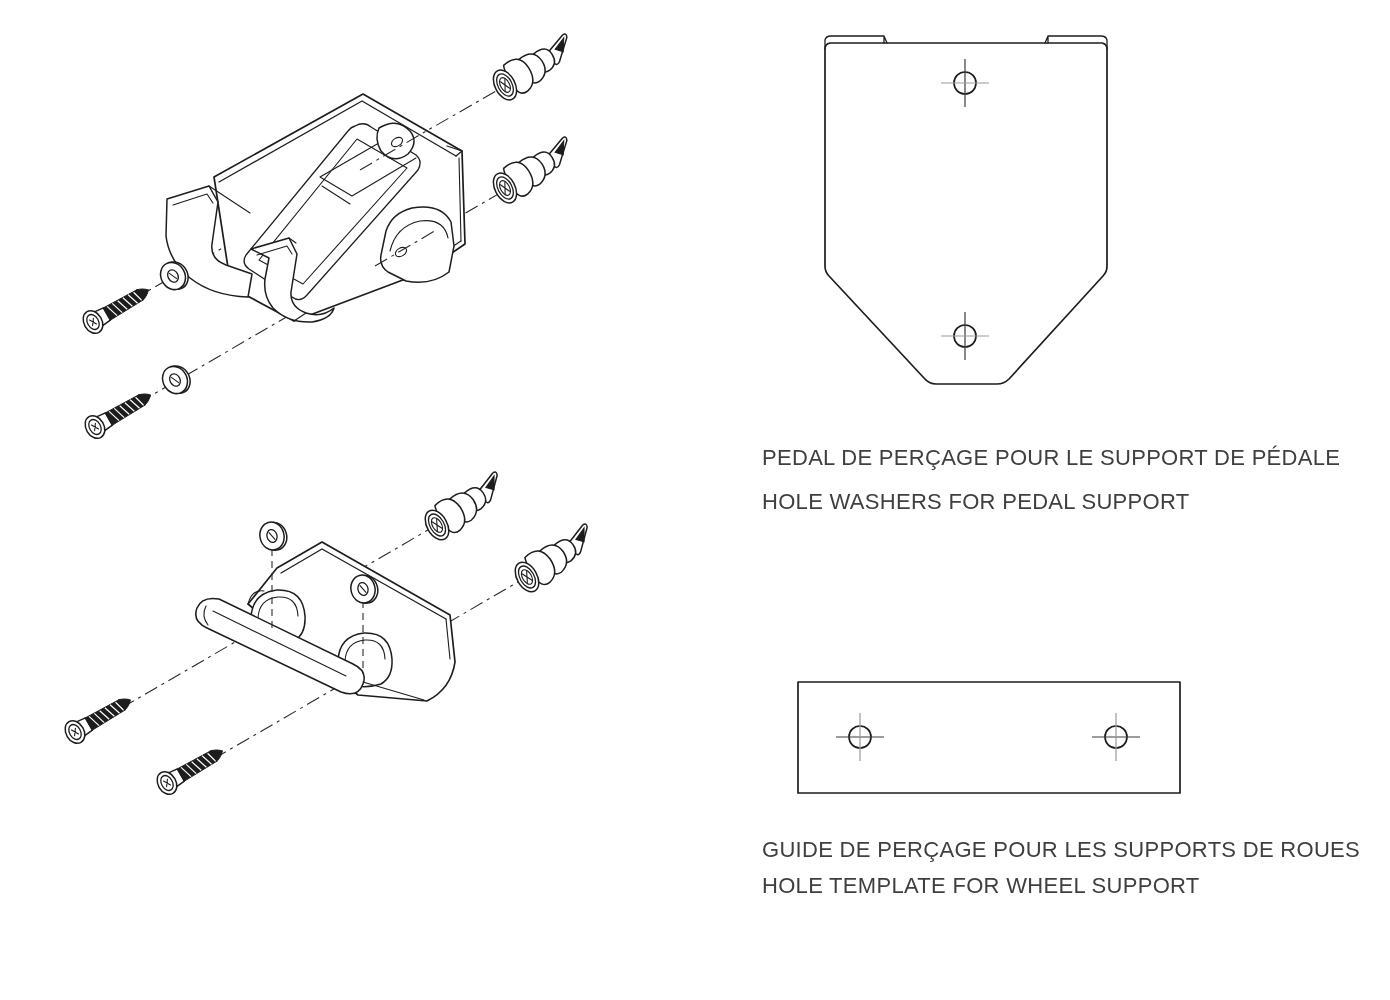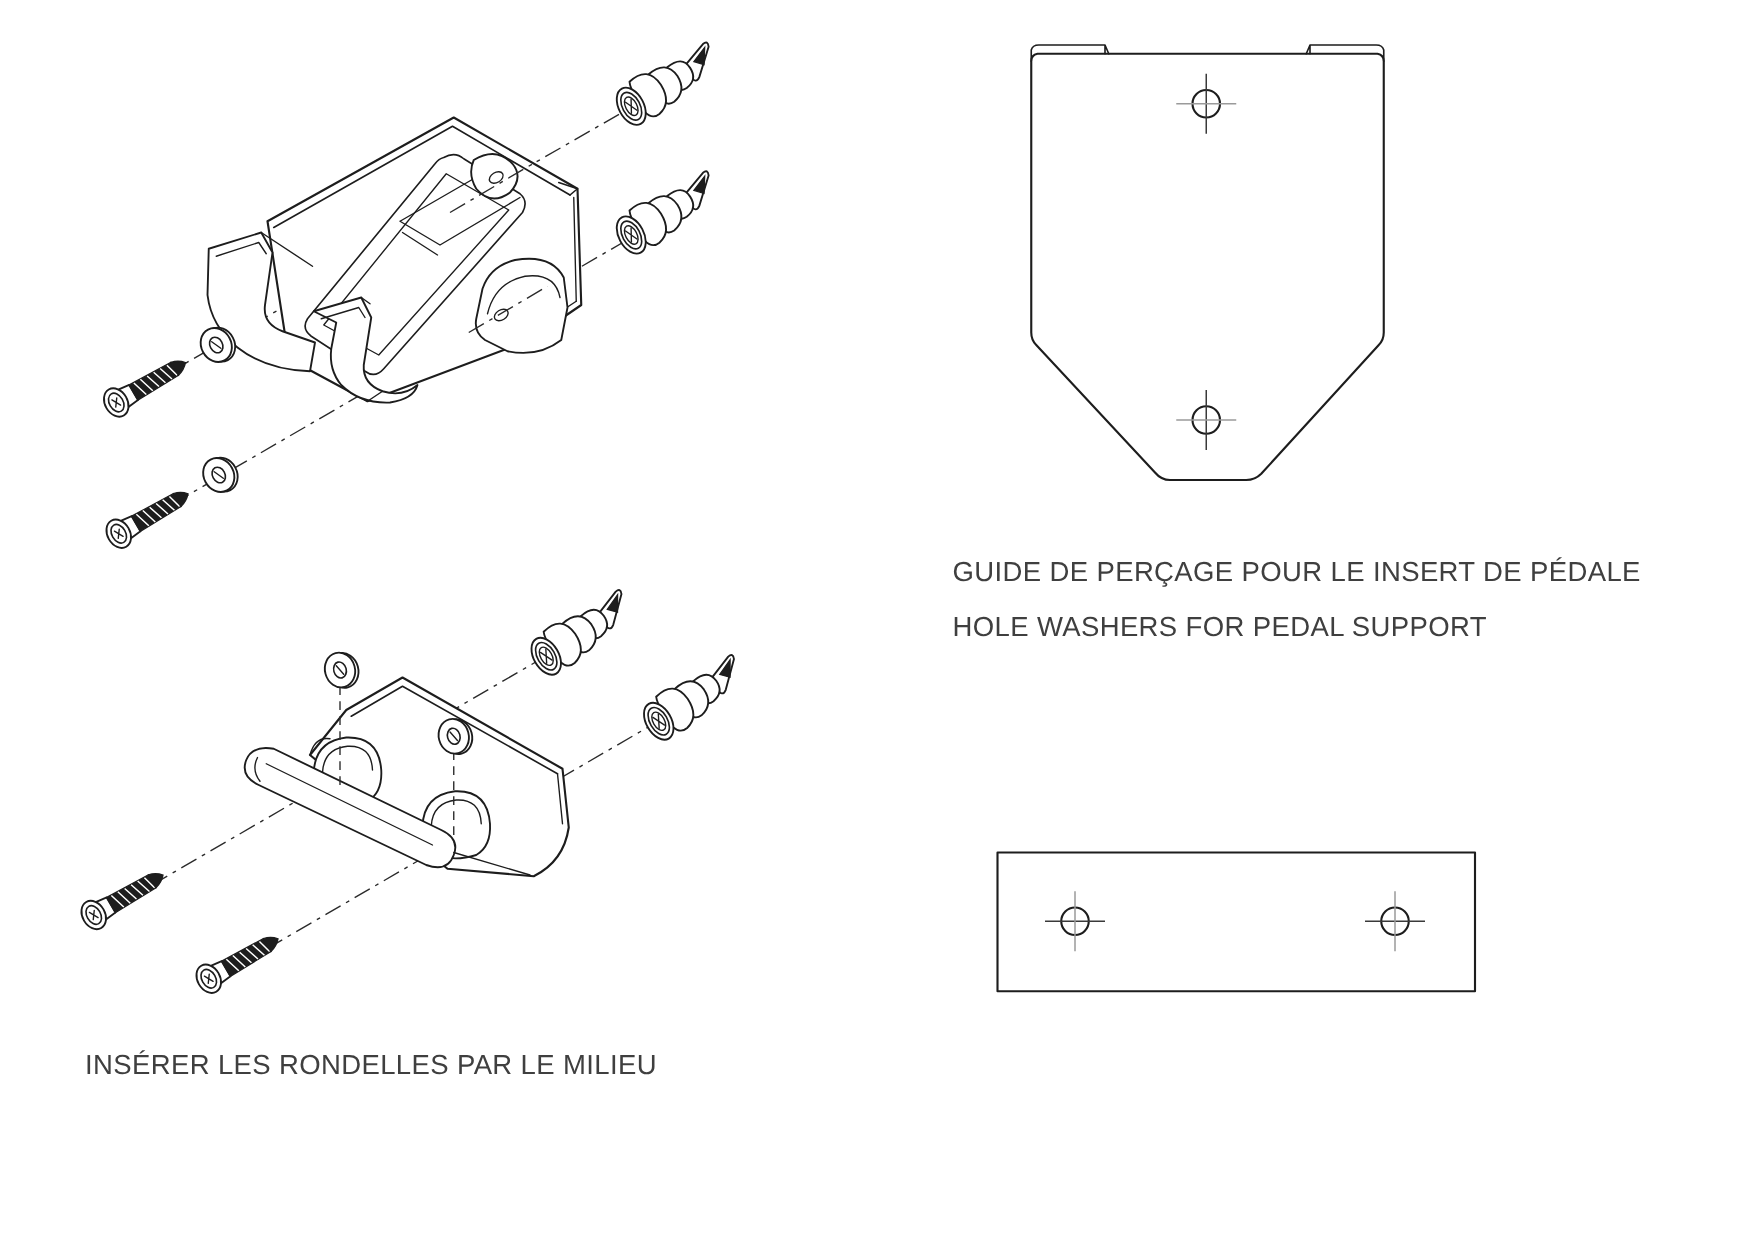--- a/index.html
+++ b/index.html
@@ -170,19 +170,20 @@
       <path class="chAxis" d="M860 713 L860 761"></path>
     </g>
     <g>
       <circle class="hole" cx="1116" cy="737" r="11"></circle>
       <path class="chMain" d="M1092 737 L1140 737"></path>
       <path class="chAxis" d="M1116 713 L1116 761"></path>
     </g>
   </g>
 </svg>
 
-<div class="cap" style="left:762px;top:446px">GUIDE DE PERÇAGE POUR LE INSERT DE PÉDALE</div>
+<div class="cap" style="left:762px;top:446px">PEDAL DE PERÇAGE POUR LE SUPPORT DE PÉDALE</div>
 <div class="cap" style="left:762px;top:490px">HOLE WASHERS FOR PEDAL SUPPORT</div>
 
-<div class="cap" style="left:68px;top:840px">INSÉRER LES RONDELLES PAR LE MILIEU</div>
 
+<div class="cap" style="left:762px;top:838px">GUIDE DE PERÇAGE POUR LES SUPPORTS DE ROUES</div>
+<div class="cap" style="left:762px;top:874px">HOLE TEMPLATE FOR WHEEL SUPPORT</div>
 
 </div>
 
 </body></html>

